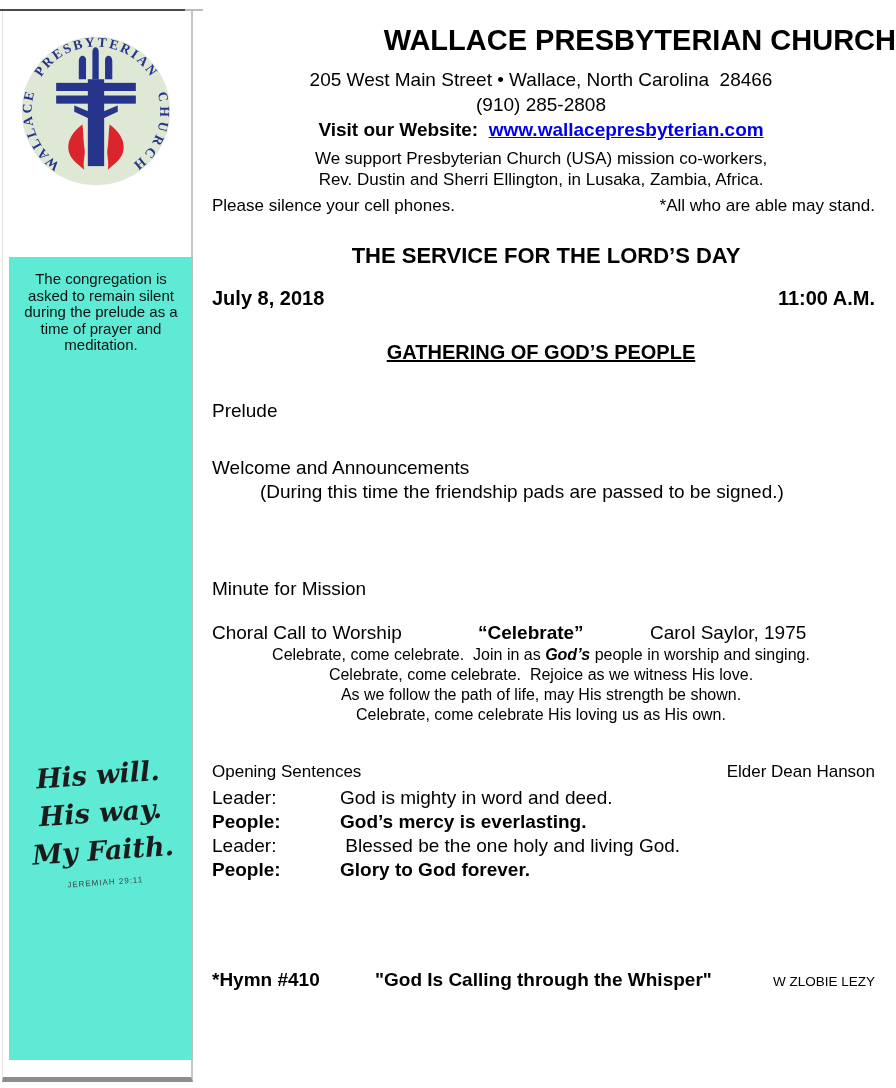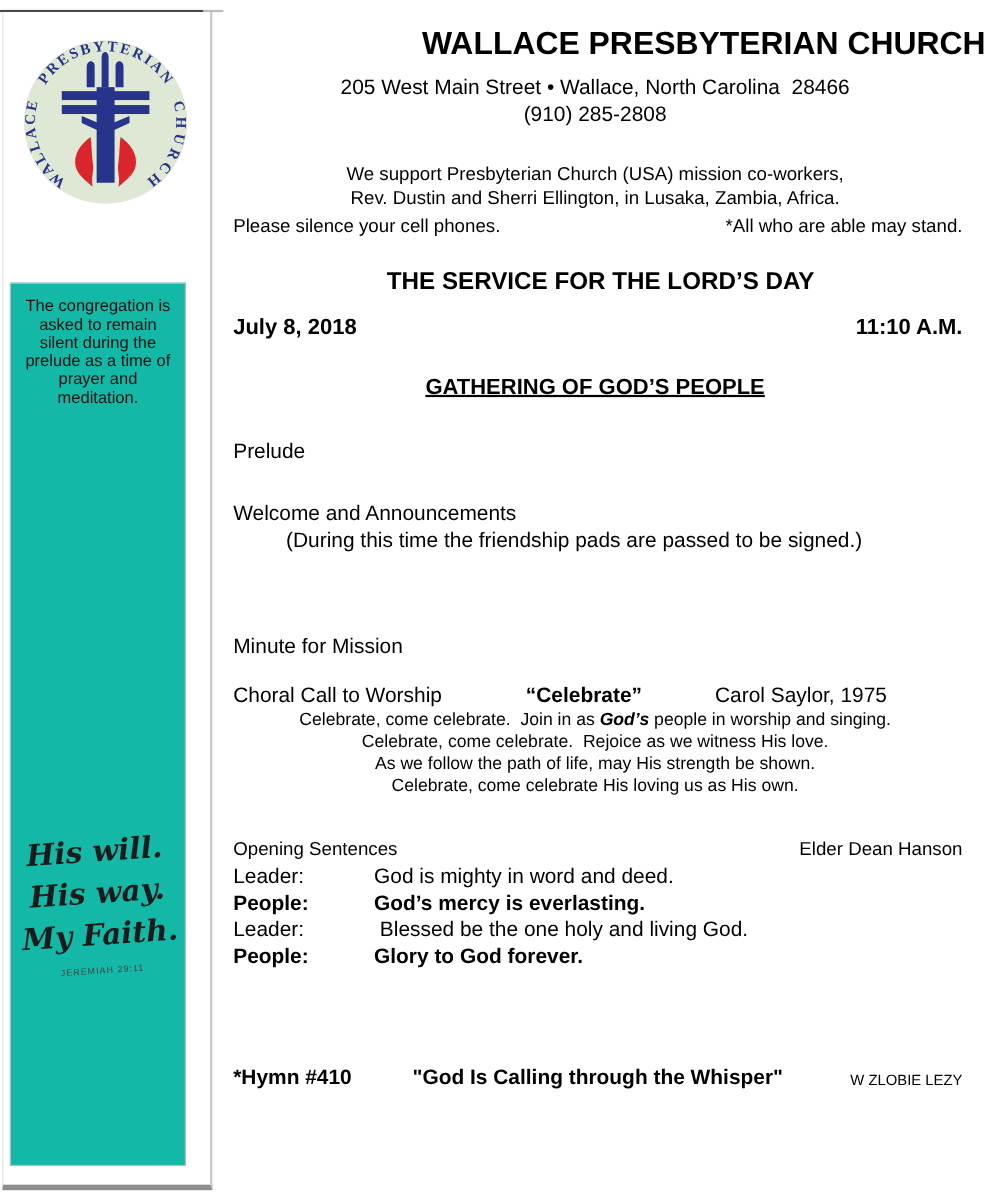--- a/index.html
+++ b/index.html
@@ -11,22 +11,22 @@
 
   
   .panel-top-line { position:absolute; left:0; top:9px; width:185px; height:2px; background:#4a4a4a; }
   .panel-top-ext  { position:absolute; left:185px; top:9px; width:18px; height:2px; background:#bcbcbc; }
   .panel-outer {
     position:absolute; left:2px; top:11px; width:191px; height:1071px; background:#fff;
     border-left:1px solid #e3e3e3; border-right:2px solid #c6c6c6; border-bottom:5px solid #8d8d8d;
     box-sizing:border-box;
   }
   .panel-inner {
-    position:absolute; left:9px; top:257px; width:160px; height:803px;
-    border:1px solid #bdbdbd; box-sizing:border-box; background:#14b8a6;
+    position:absolute; left:9px; top:257px; width:184px; height:803px;
+    border:1px solid #bdbdbd; box-sizing:border-box; background:#5eead4;
   }
   .congregation {
     margin:13px 7px 0 7px; text-align:center;
     font-size:15px; line-height:16.5px; color:#111;
   }
   .faith-graphic {
     position:absolute; left:0; top:498px; width:100%; text-align:center;
     transform:rotate(-4deg);
   }
   .fg-line {
@@ -124,31 +124,32 @@
       <g fill="#d9252b">
         <path d="M -15,8 C -25,15 -33,26 -30,38 C -28,46 -21,51 -13,58 C -15,48 -11,42 -13,33 C -14,24 -14,15 -15,8 Z"></path>
         <path d="M 15,8 C 25,15 33,26 30,38 C 28,46 21,51 13,58 C 15,48 11,42 13,33 C 14,24 14,15 15,8 Z"></path>
       </g>
     </g>
   </svg>
 
   <div class="abs church-name">WALLACE PRESBYTERIAN CHURCH</div>
   <div class="abs addr-line">205 West Main Street • Wallace, North Carolina  28466</div>
   <div class="abs phone-line">(910) 285-2808</div>
+  <div class="abs web-line"><span>Visit our Website:  </span><span class="web-link">www.wallacepresbyterian.com</span></div>
   <div class="abs mission1">We support Presbyterian Church (USA) mission co-workers,</div>
   <div class="abs mission2">Rev. Dustin and Sherri Ellington, in Lusaka, Zambia, Africa.</div>
   <div class="abs notes-row">
     <span>Please silence your cell phones.</span>
     <span>*All who are able may stand.</span>
   </div>
 
   <div class="abs service-title">THE SERVICE FOR THE LORD’S DAY</div>
   <div class="abs date-row">
     <span>July 8, 2018</span>
-    <span>11:10 A.M.</span>
+    <span>11:00 A.M.</span>
   </div>
   <div class="abs gathering">GATHERING OF GOD’S PEOPLE</div>
 
   <div class="abs item prelude">Prelude</div>
   <div class="abs item welcome">Welcome and Announcements</div>
   <div class="abs item during-note">(During this time the friendship pads are passed to be signed.)</div>
   <div class="abs item minute">Minute for Mission</div>
 
   <div class="abs choral-label">Choral Call to Worship</div>
   <div class="abs choral-song">“Celebrate”</div>

